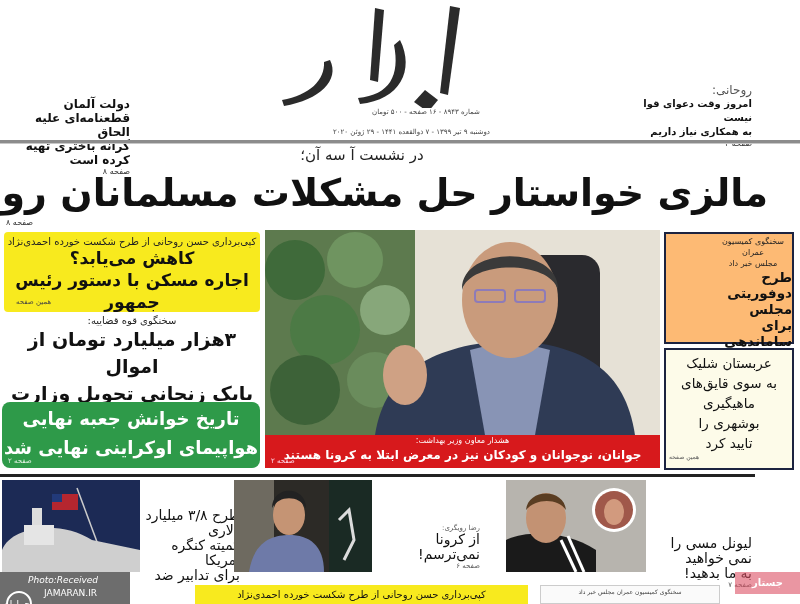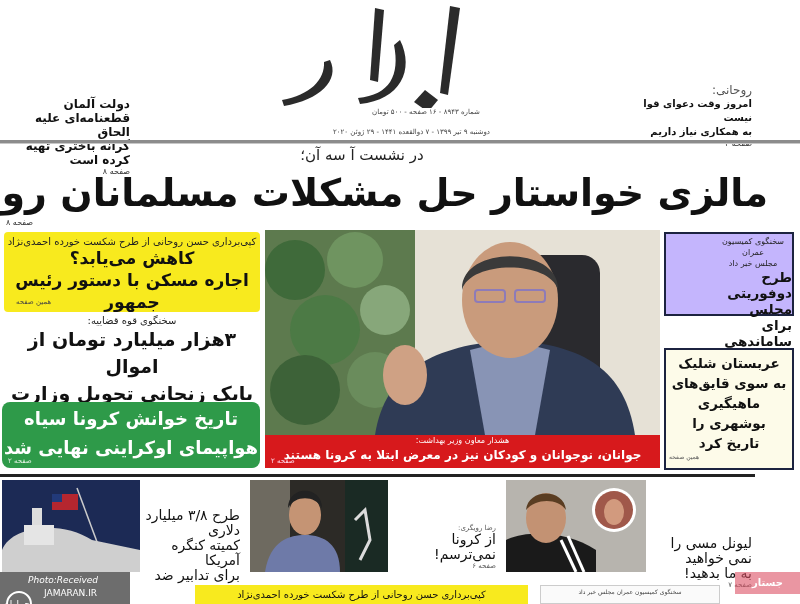--- a/index.html
+++ b/index.html
@@ -40,26 +40,26 @@
   .green-box .p { position: absolute; left: 6px; bottom: 3px; font-size: 7px; color: #e8f5e8; }
 
   
   .photo-main { left: 265px; top: 230px; width: 395px; height: 205px; overflow: hidden; background: #d9d4c8; }
   .red-banner { left: 265px; top: 435px; width: 395px; height: 33px; background: #d7191c; color: #fff; text-align: center; }
   .red-banner .k { font-size: 8px; line-height: 11px; }
   .red-banner .t { font-size: 12px; font-weight: bold; line-height: 18px; }
   .red-banner .p { position: absolute; left: 6px; bottom: 3px; font-size: 7px; color: #fde; }
 
   
-  .right-box1 { left: 664px; top: 232px; width: 130px; height: 84px; border: 2px solid #1c2340; background: #c4b5fd; text-align: center; padding-top: 2px; padding-left: 48px; }
+  .right-box1 { left: 664px; top: 232px; width: 130px; height: 112px; border: 2px solid #1c2340; background: #fdba74; text-align: center; padding-top: 2px; padding-left: 48px; }
   .right-box1 .k { font-size: 8px; line-height: 11px; color: #222; }
   .right-box1 .t { font-size: 13.5px; font-weight: 900; line-height: 16px; text-align: right; }
   .right-box1 .p { text-align: left; padding-left: 3px; font-size: 6px; color: #555; }
   .right-box2 { left: 664px; top: 348px; width: 130px; height: 122px; border: 2px solid #1c2340; background: #fdfbe9; text-align: center; padding-top: 3px; }
-  .right-box2 .t { font-size: 13.5px; font-weight: 700; line-height: 20px; }
+  .right-box2 .t { font-size: 13.5px; font-weight: 400; line-height: 20px; }
   .right-box2 .p { text-align: left; padding-left: 3px; font-size: 6px; color: #555; }
 
   .divider2 { left: 0; top: 474px; width: 755px; height: 3px; background: #222; }
 
   
   .story { top: 480px; height: 92px; }
   .story .img { position: absolute; top: 0; height: 92px; overflow: hidden; }
   .story .txt { position: absolute; text-align: right; }
   .story .txt .k { font-size: 7px; color: #555; }
   .story .txt .t { font-size: 14px; font-weight: normal; line-height: 15px; }
@@ -115,21 +115,21 @@
 </div>
 
 <div class="abs judiciary">
   <div class="k">سخنگوی قوه قضاییه:</div>
   <div class="t">۳هزار میلیارد تومان از اموال</div>
   <div class="t">بابک زنجانی تحویل وزارت نفت شد</div>
   <div class="p">همین صفحه</div>
 </div>
 
 <div class="abs green-box">
-  <div class="t">تاریخ خوانش کرونا سیاه</div>
+  <div class="t">تاریخ خوانش جعبه نهایی</div>
   <div class="t">هواپیمای اوکراینی نهایی شد</div>
   <div class="p">صفحه ۲</div>
 </div>
 
 <div class="abs photo-main">
   <svg viewBox="0 0 395 205" width="395" height="205" xmlns="http://www.w3.org/2000/svg">
     <rect width="395" height="205" fill="#e6e1d6"></rect>
 
     <rect x="0" y="0" width="150" height="205" fill="#5d7a4e"></rect>
     <circle cx="30" cy="40" r="30" fill="#3f6a3a"></circle>
@@ -167,21 +167,21 @@
   <div class="t">دوفوریتی مجلس</div>
   <div class="t">برای ساماندهی</div>
   <div class="t">بازار مسکن</div>
   <div class="p">همین صفحه</div>
 </div>
 <div class="abs right-box2">
   <div class="t">عربستان شلیک</div>
   <div class="t">به سوی قایق‌های</div>
   <div class="t">ماهیگیری</div>
   <div class="t">بوشهری را</div>
-  <div class="t">تاریخ کرد</div>
+  <div class="t">تایید کرد</div>
   <div class="p">همین صفحه</div>
 </div>
 
 <div class="abs divider2"></div>
 
 <div class="abs story" style="left:0; width:245px;">
   <div class="img" style="left:2px; width:138px;">
     <svg viewBox="0 0 138 92" width="138" height="92" xmlns="http://www.w3.org/2000/svg">
       <rect width="138" height="92" fill="#1c2a55"></rect>
       <line x1="75" y1="8" x2="98" y2="70" stroke="#ccc" stroke-width="1.5"></line>
@@ -193,21 +193,21 @@
     </svg>
   </div>
   <div class="txt" style="left:140px; top:28px; width:100px;">
     <div class="t">طرح ۳/۸ میلیارد دلاری</div>
     <div class="t">کمیته کنگره آمریکا</div>
     <div class="t">برای تدابیر ضد روسی</div>
     <div class="p">صفحه ۸</div>
   </div>
 </div>
 
-<div class="abs story" style="left:248px; width:252px;">
+<div class="abs story" style="left:232px; width:252px;">
   <div class="img" style="left:2px; width:138px;">
     <svg viewBox="0 0 138 92" width="138" height="92" xmlns="http://www.w3.org/2000/svg">
       <rect width="138" height="92" fill="#2c2a26"></rect>
       <rect x="0" y="0" width="40" height="92" fill="#6e6a60"></rect>
       <rect x="95" y="0" width="43" height="92" fill="#1a2a24"></rect>
       <path d="M105 40 L115 30 L120 60 L110 80" stroke="#dcdcdc" stroke-width="3" fill="none"></path>
       <path d="M15 92 C20 60, 40 55, 55 55 C75 55, 90 65, 90 92 Z" fill="#6e7aa8"></path>
       <ellipse cx="55" cy="35" rx="16" ry="20" fill="#c59474"></ellipse>
       <path d="M38 28 C38 5, 72 5, 72 28 C65 15, 45 15, 38 28 Z" fill="#222"></path>
     </svg>

